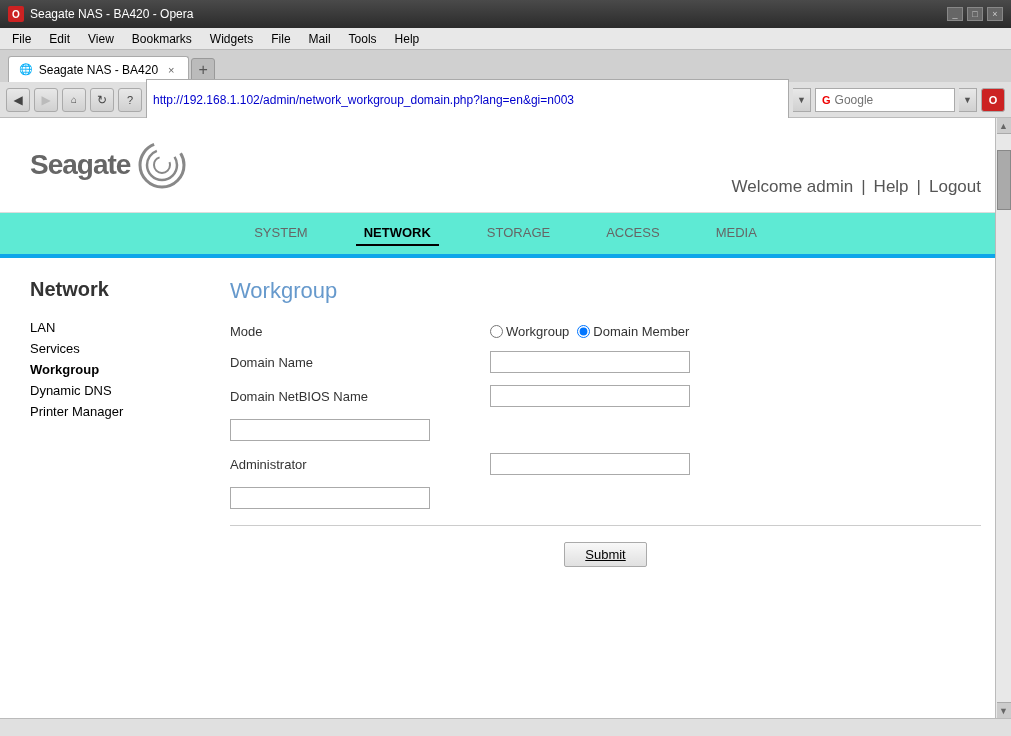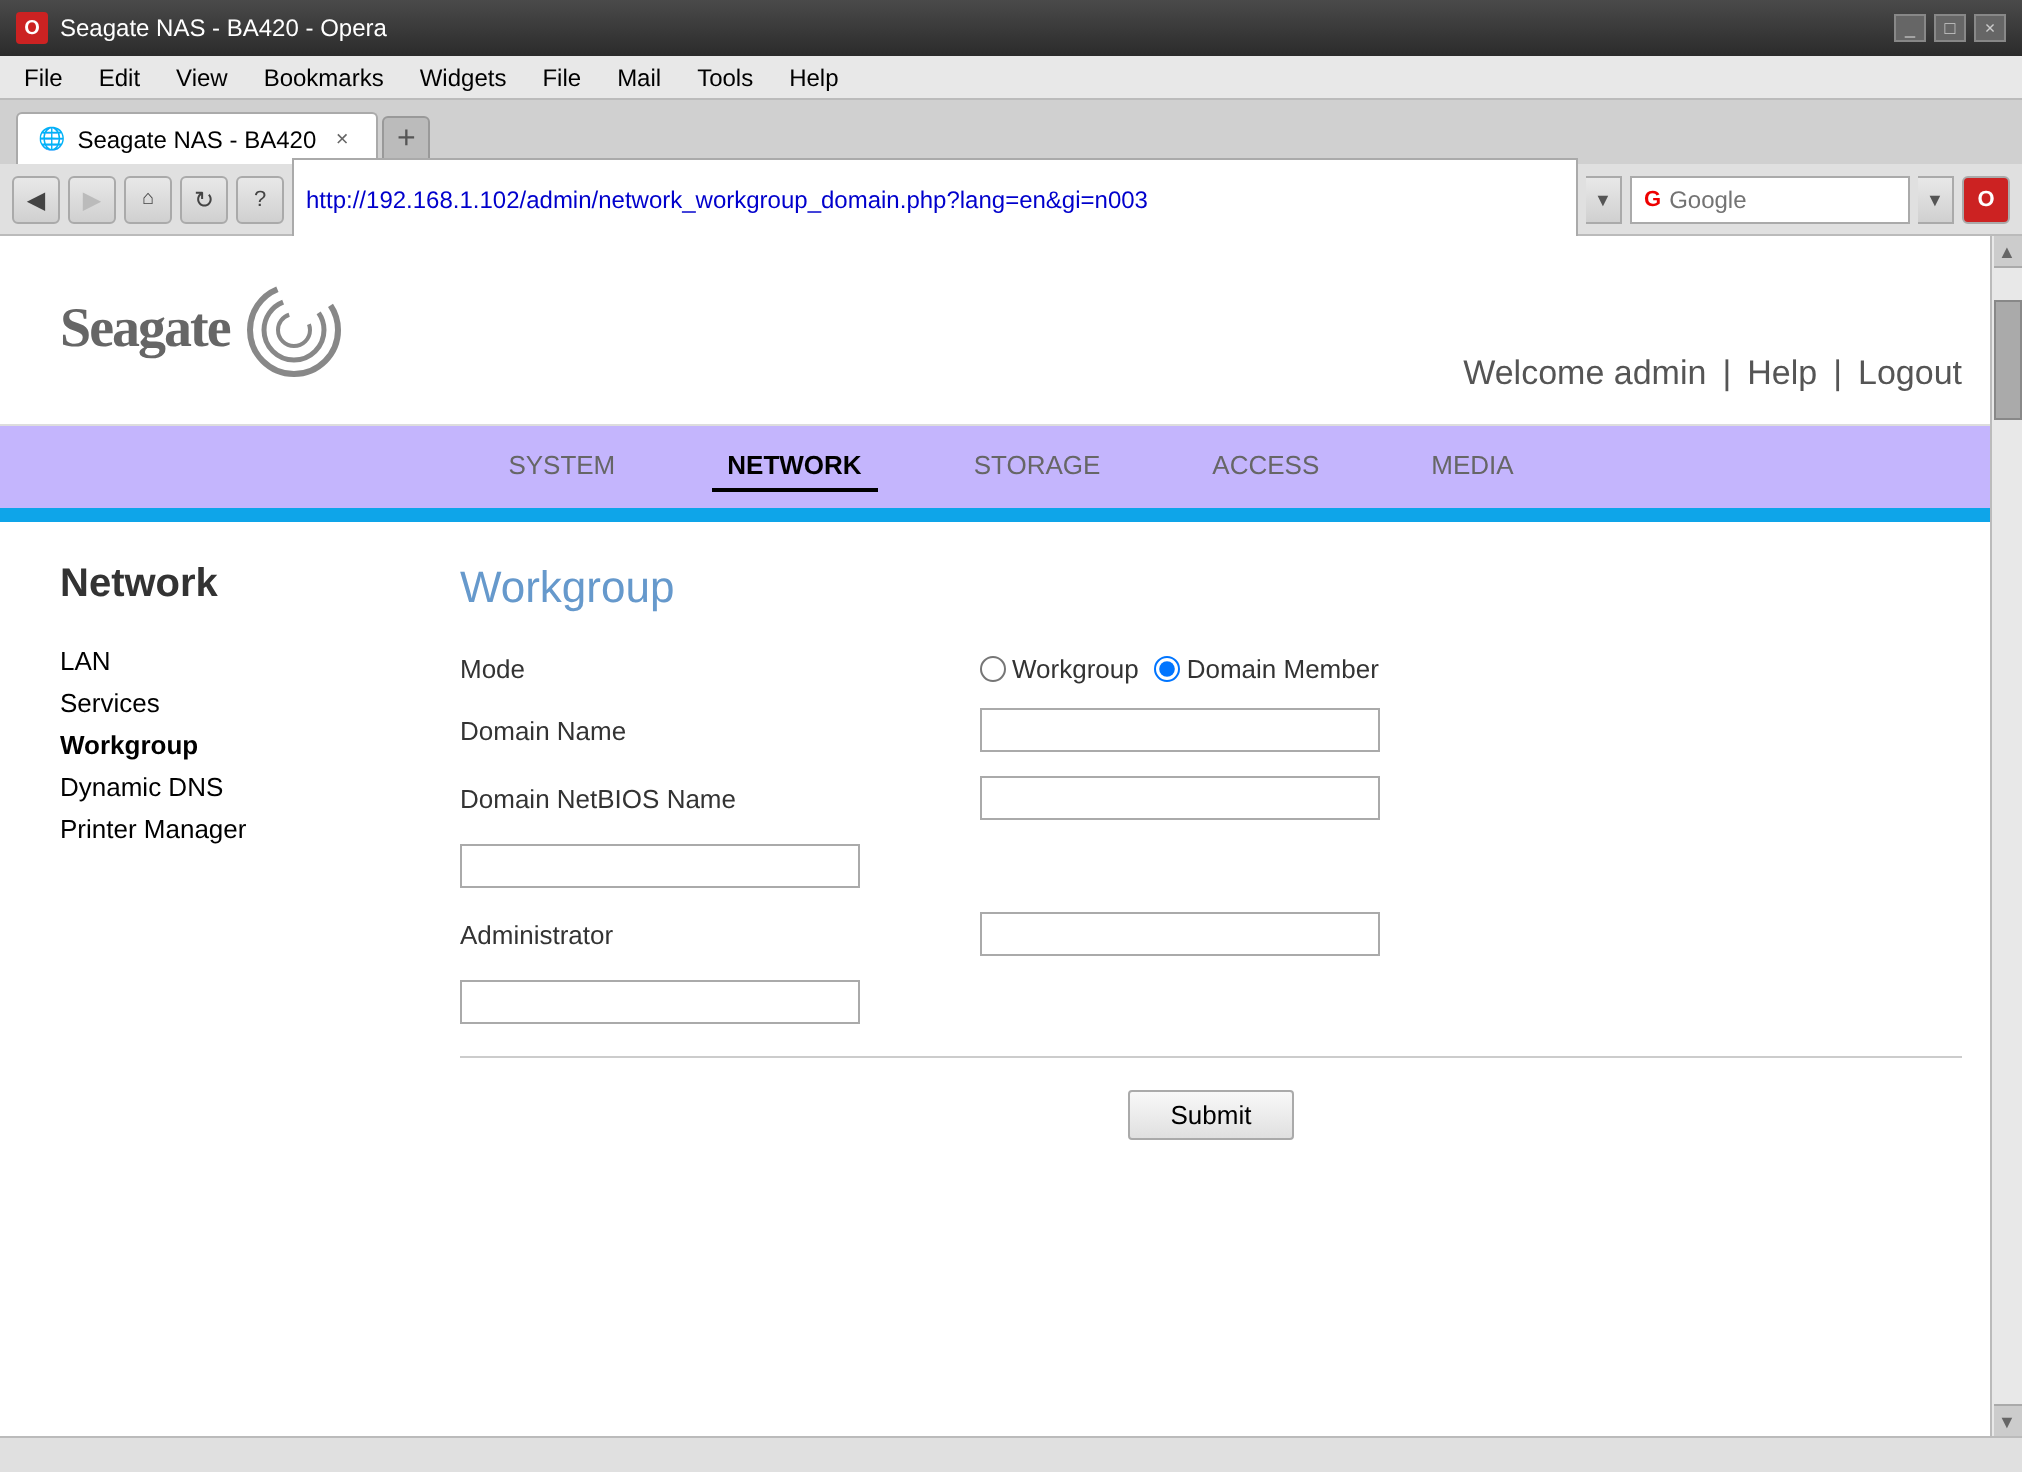--- a/index.html
+++ b/index.html
@@ -182,34 +182,34 @@
 
     
     .site-header {
       background: #fff;
       padding: 15px 30px;
       border-bottom: 1px solid #ddd;
       display: flex;
       align-items: center;
       justify-content: space-between;
     }
-    .logo-area { display: flex; align-items: center; font-family: Liberation Serif, serif; }
+    .logo-area { display: flex; align-items: center; }
     .logo-text {
       font-size: 28px;
       color: #666;
       font-weight: bold;
       letter-spacing: -1px;
     }
     .header-nav { display: flex; align-items: center; gap: 8px; font-size: 17px; color: #555; margin-top: 44px; }
     .header-nav a { color: #555; text-decoration: none; }
 
     
     .main-nav {
-      background: #c4b5fd;
-      border-bottom: 7px solid #0ea5e9;
+      background: #5eead4;
+      border-bottom: 4px solid #0ea5e9;
       display: flex;
       justify-content: center;
       gap: 40px;
       padding: 8px 0;
     }
     .nav-tab {
       font-size: 13px;
       color: #666;
       cursor: pointer;
       padding: 4px 8px;
@@ -288,20 +288,21 @@
       justify-content: center;
       margin-top: 10px;
     }
     .submit-btn {
       background: linear-gradient(to bottom, #f8f8f8, #e0e0e0);
       border: 1px solid #aaa;
       padding: 4px 20px;
       font-size: 13px;
       cursor: pointer;
       border-radius: 2px;
+      text-decoration: underline;
     }
 
     
     .status-bar {
       height: 20px;
       background: #e0e0e0;
       border-top: 1px solid #bbb;
       display: flex;
       align-items: center;
       padding: 0 8px;

